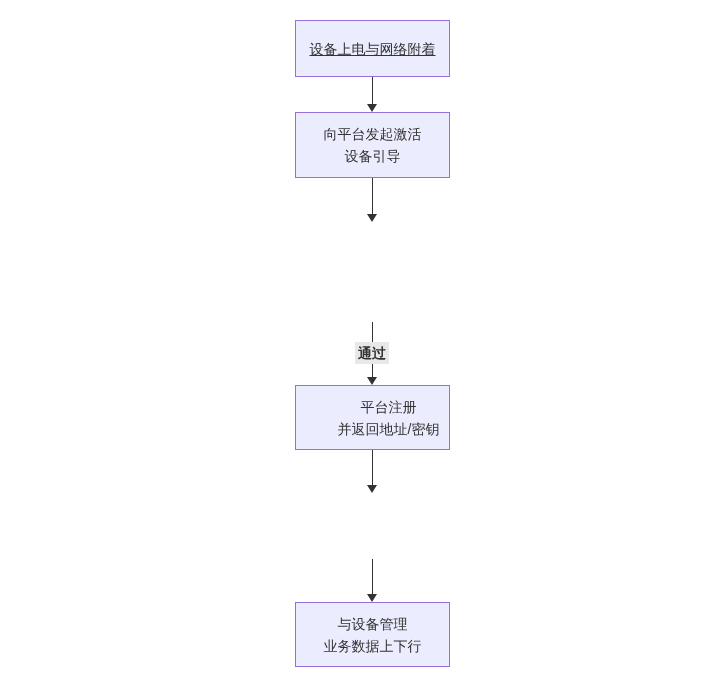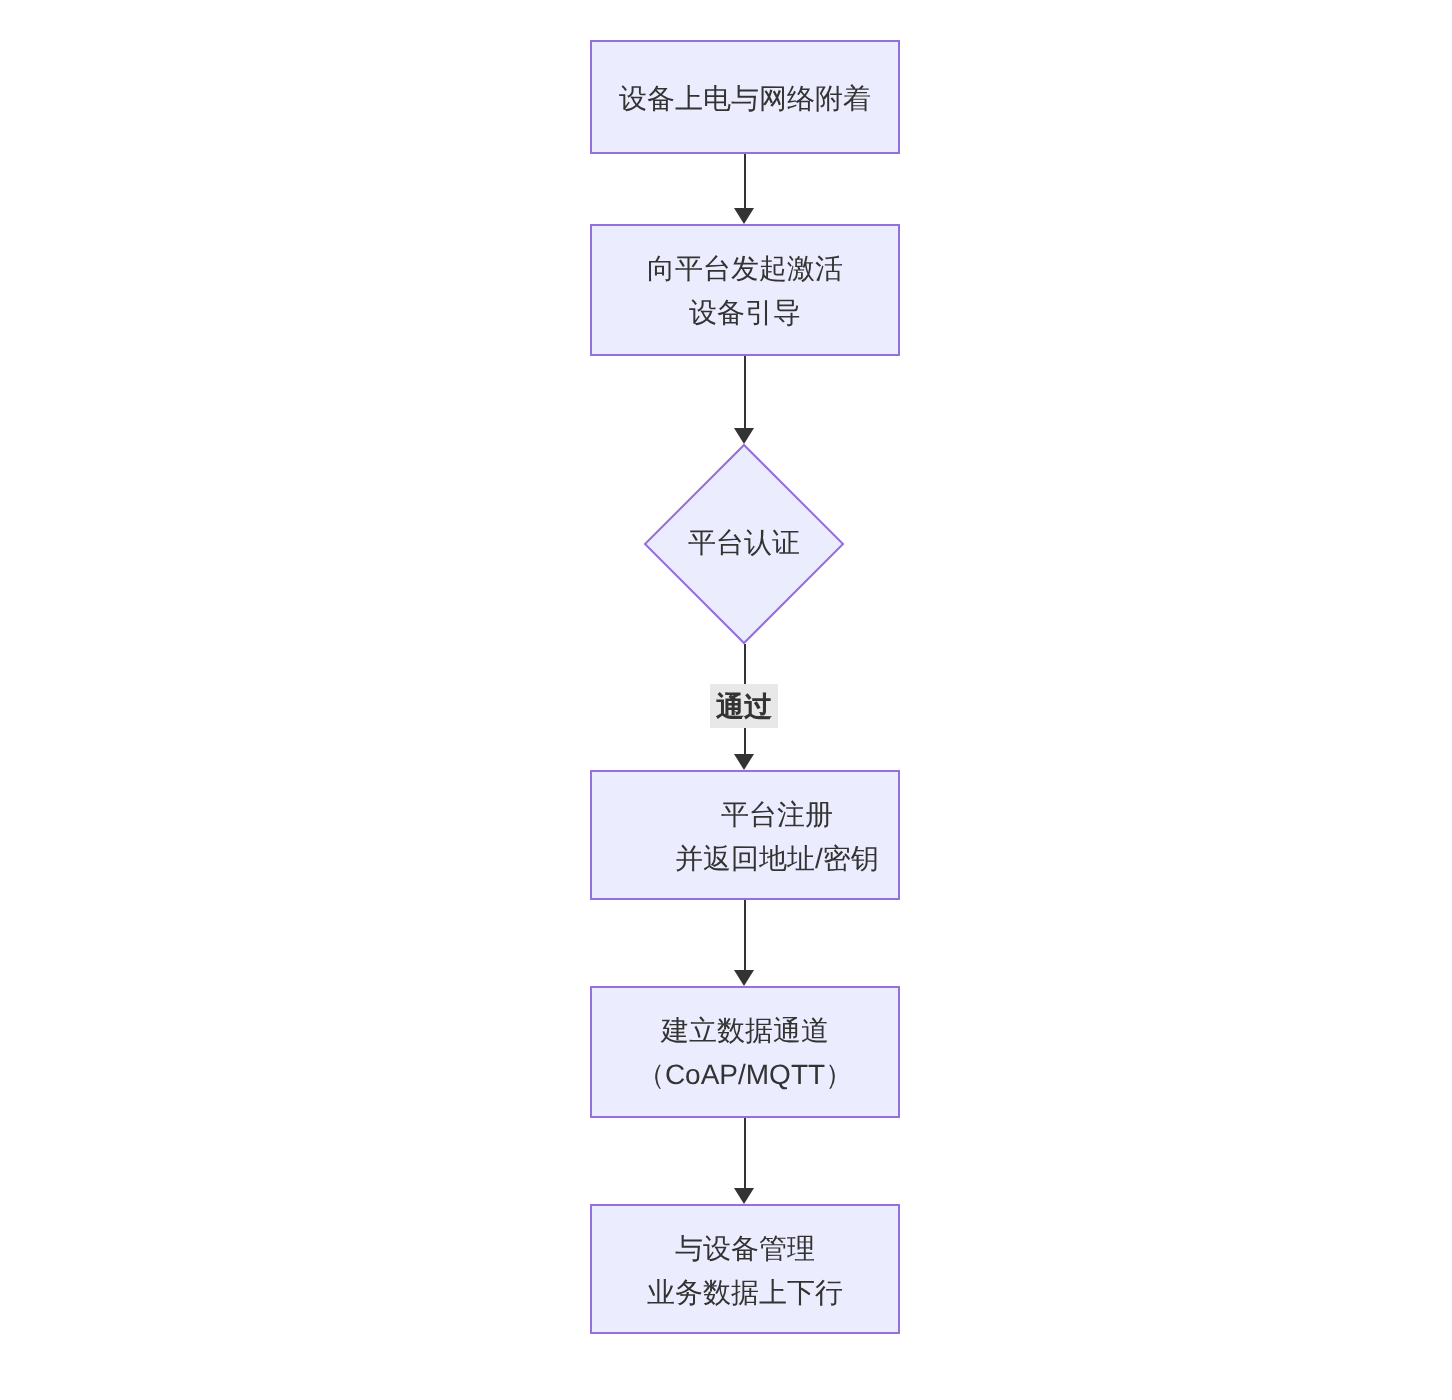--- a/index.html
+++ b/index.html
@@ -89,56 +89,48 @@
     padding: 1px 3px;
     white-space: nowrap;
     font-weight: bold;
   }
 </style>
 </head>
 <body>
 
 <div class="canvas">
 
-  <div class="node rect" style="top:20px;height:57px;">
+  <div class="node rect" style="top:20px;height:57px;text-decoration:underline;">
     <div>设备上电与网络附着</div>
   </div>
 
   <div class="edge-line" style="top:77px;height:28px;"></div>
   <div class="arrow-head" style="top:104px;"></div>
 
   <div class="node rect" style="top:112px;height:66px;">
     <div>向平台发起激活</div>
     <div>设备引导</div>
   </div>
 
   <div class="edge-line" style="top:178px;height:37px;"></div>
   <div class="arrow-head" style="top:214px;"></div>
 
-  <div class="diamond-wrap">
-    <div class="diamond-shape"></div>
-    <div class="diamond-text">平台认证</div>
-  </div>
 
   <div class="edge-line" style="top:322px;height:56px;"></div>
   <div class="edge-label">通过</div>
   <div class="arrow-head" style="top:377px;"></div>
 
   <div class="node rect" style="top:385px;height:65px;padding-left:32px;">
     <div>平台注册</div>
     <div>并返回地址/密钥</div>
   </div>
 
   <div class="edge-line" style="top:450px;height:36px;"></div>
   <div class="arrow-head" style="top:485px;"></div>
 
-  <div class="node rect" style="top:493px;height:66px;">
-    <div>建立数据通道</div>
-    <div>（CoAP/MQTT）</div>
-  </div>
 
   <div class="edge-line" style="top:559px;height:36px;"></div>
   <div class="arrow-head" style="top:594px;"></div>
 
   <div class="node rect" style="top:602px;height:65px;">
     <div>与设备管理</div>
     <div>业务数据上下行</div>
   </div>
 
 </div>

